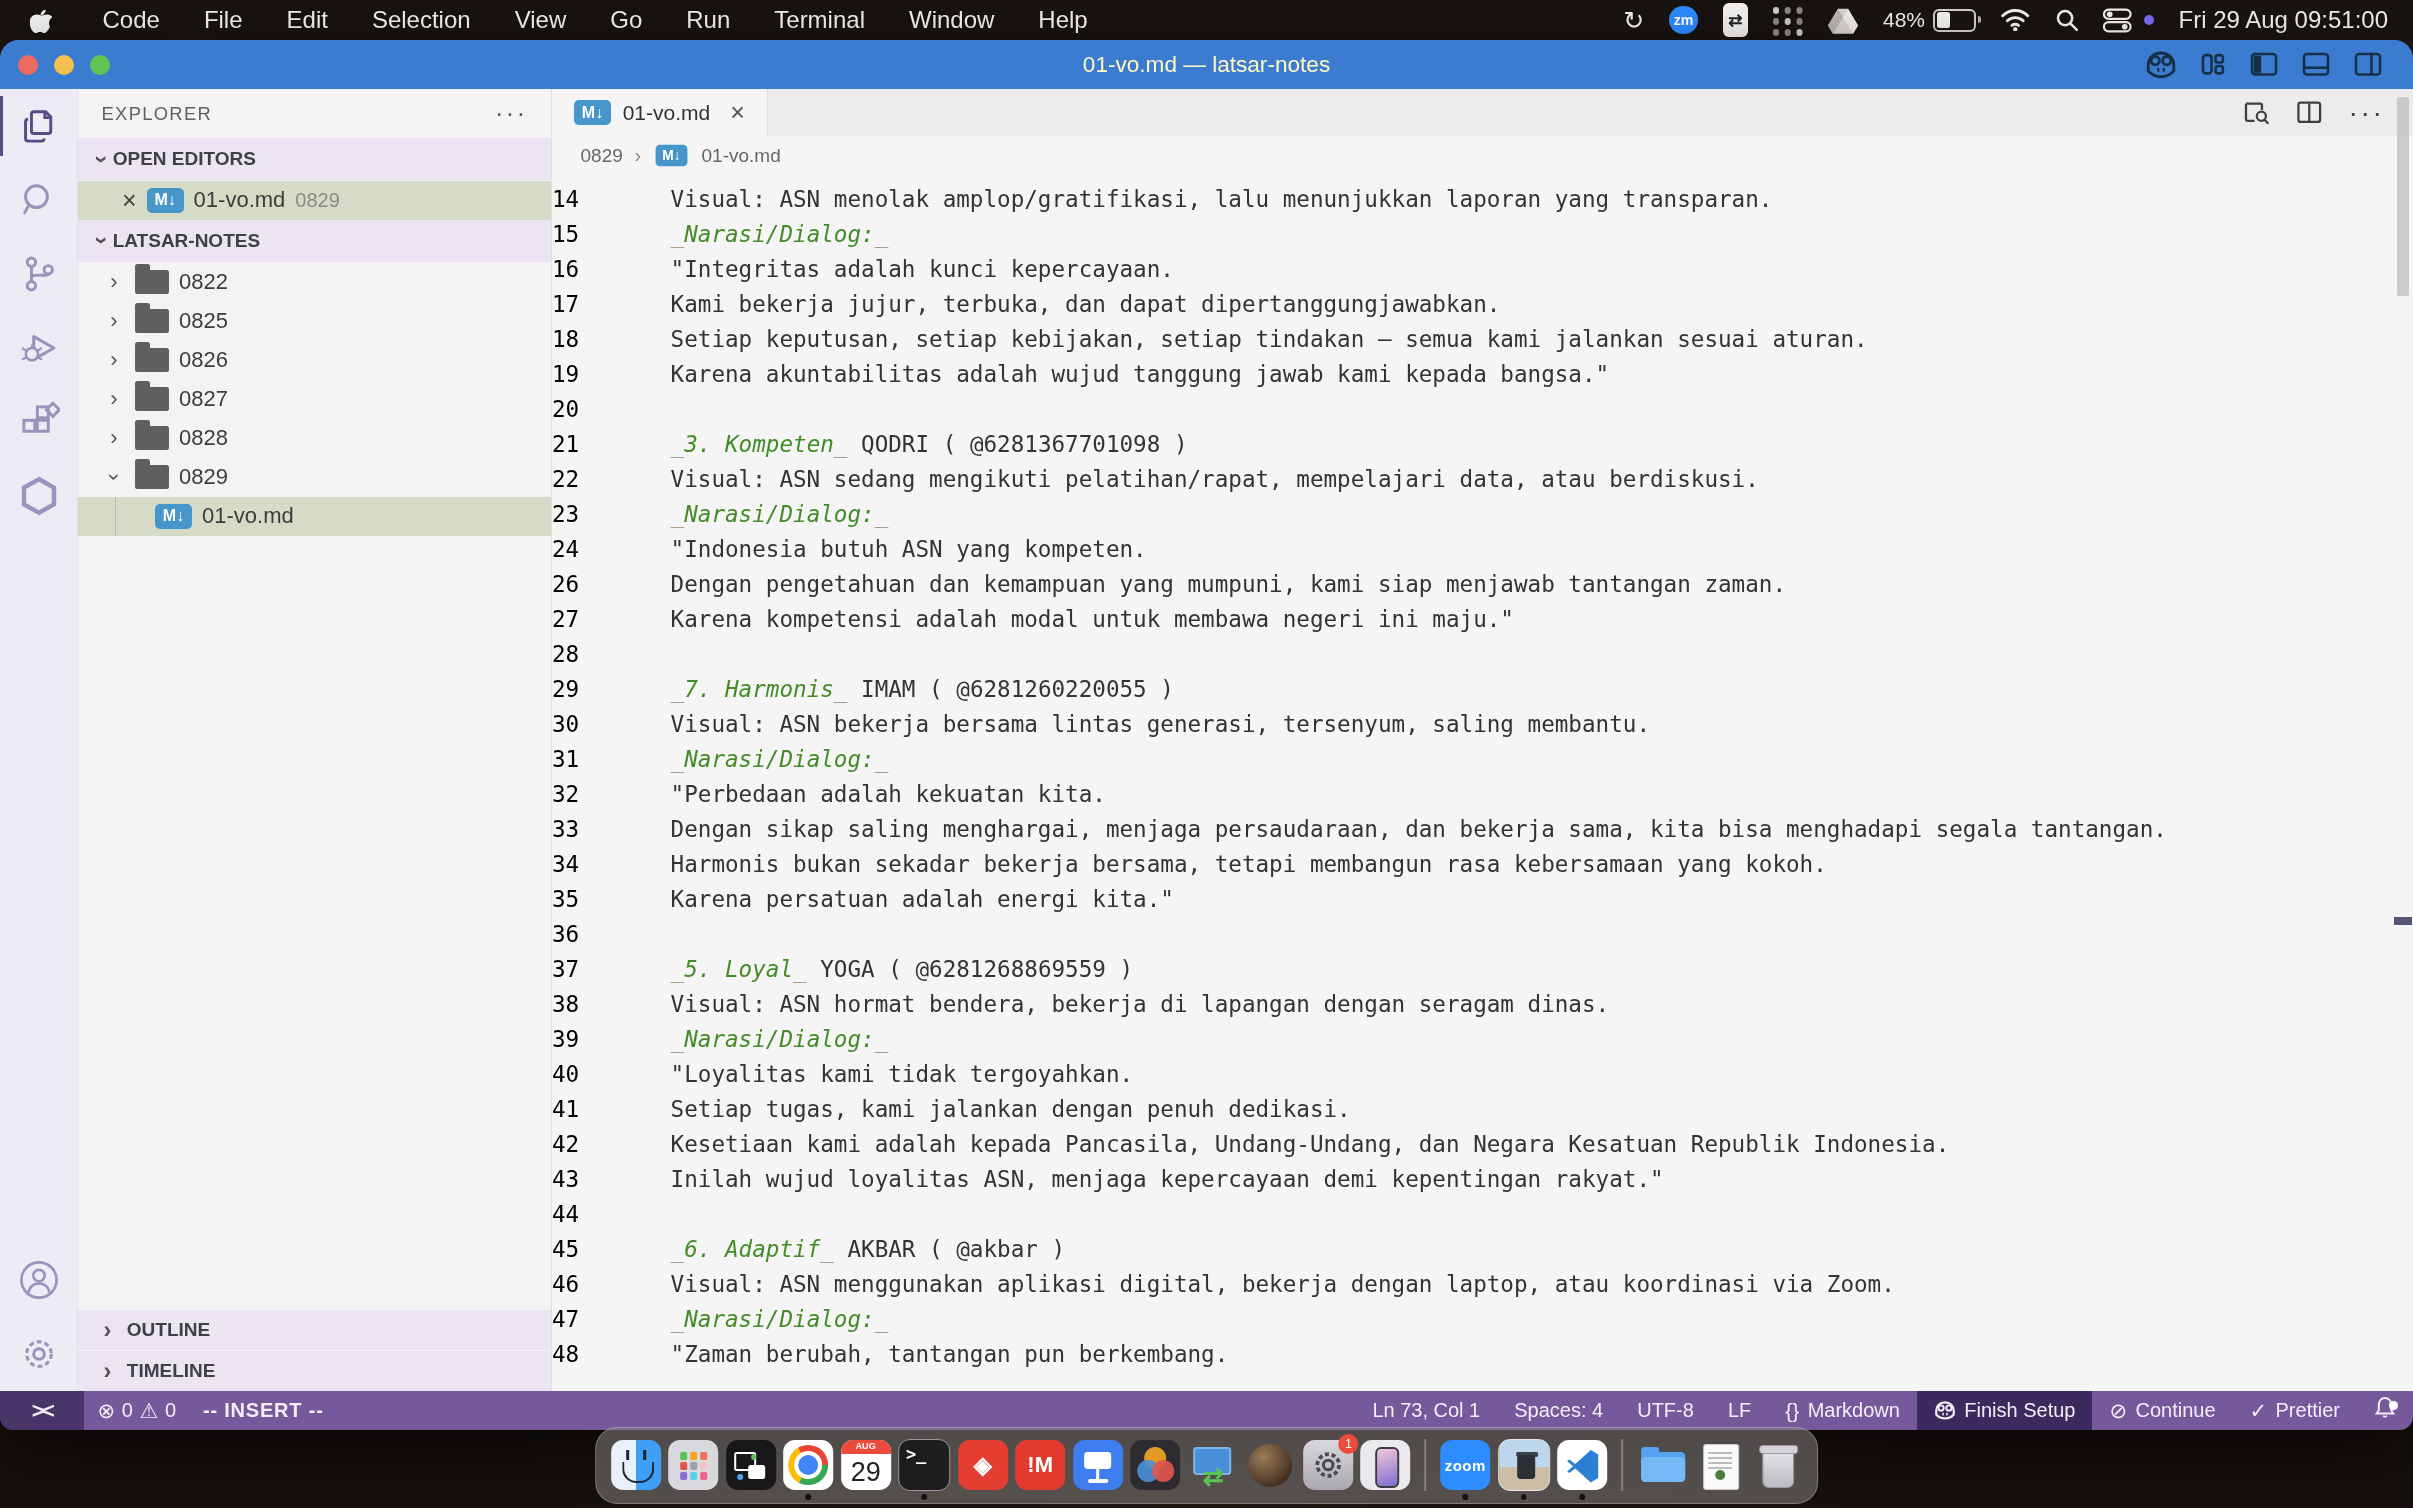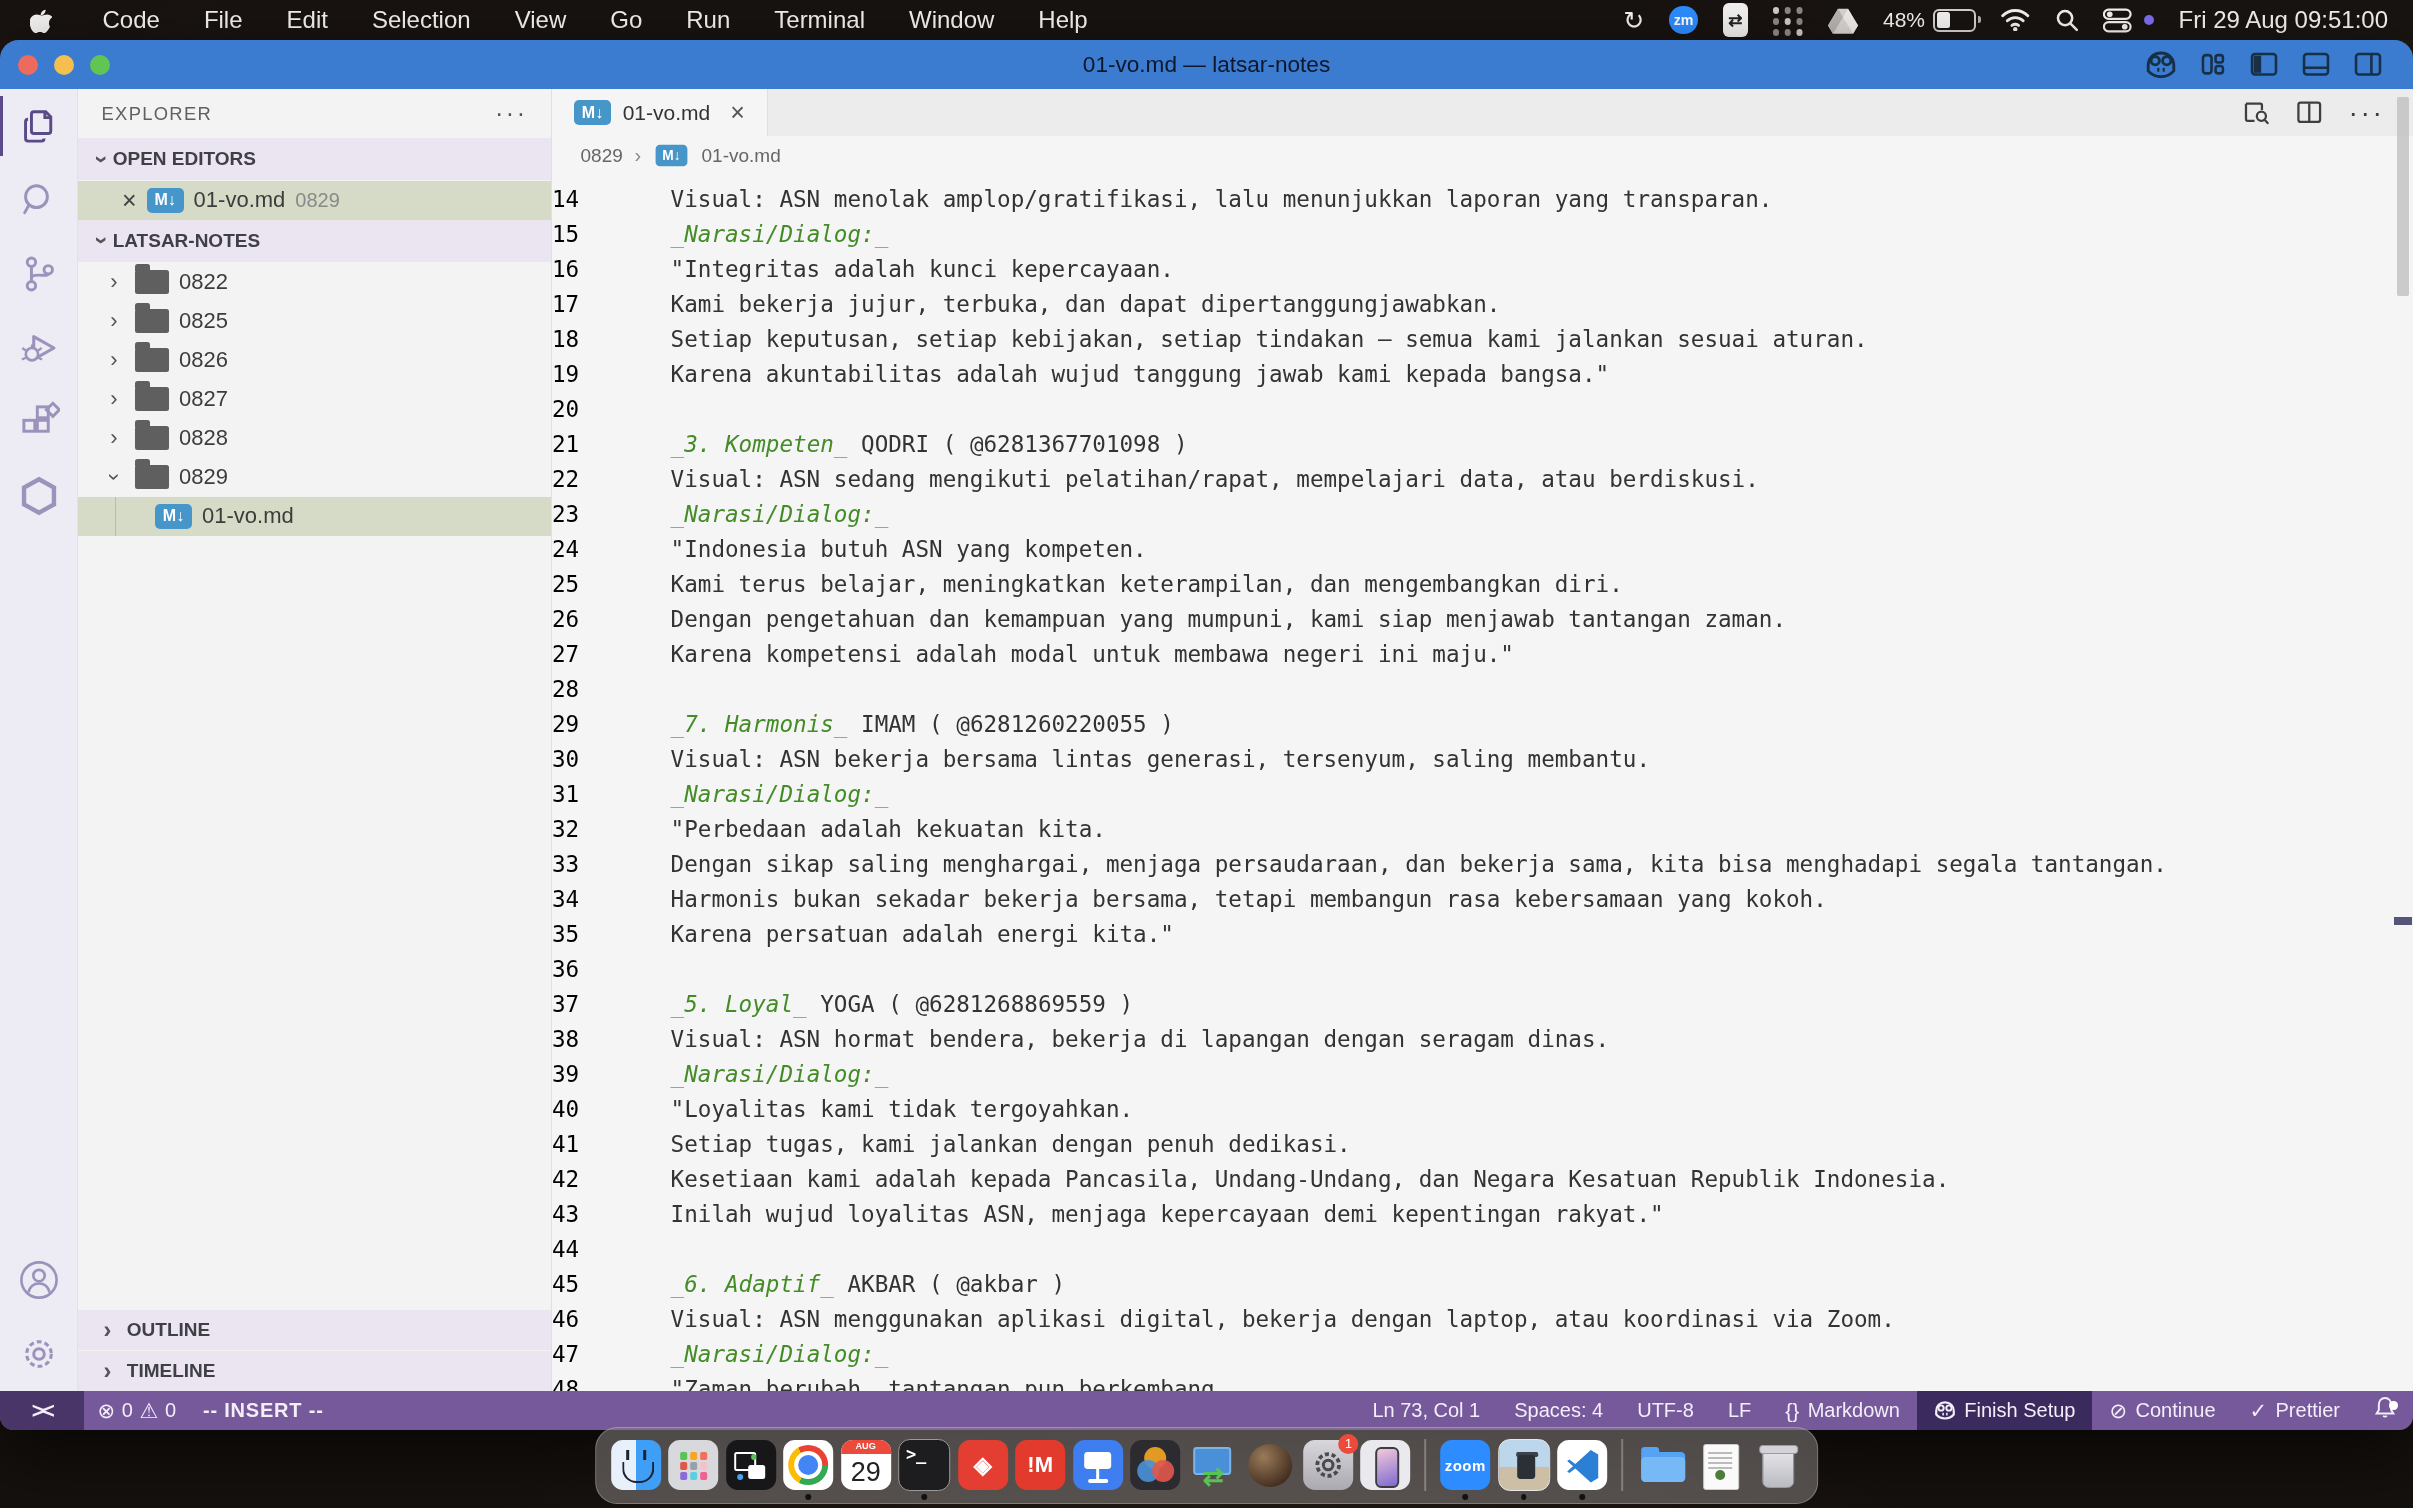--- a/index.html
+++ b/index.html
@@ -32,21 +32,21 @@
   .batt i{position:absolute;left:1.7px;top:1.7px;bottom:1.7px;width:13.4px;background:#f4f2f0;border-radius:2.5px;}
   .cc-dot{width:10px;height:10px;border-radius:50%;background:#7d6df0;margin-left:-13.4px;}
   #clock{font-size:24px;white-space:nowrap;}
   
   #window{position:absolute;top:40px;left:0;width:2413px;height:1390px;border-radius:18.4px 18.4px 13.4px 13.4px;
     overflow:hidden;display:flex;flex-direction:column;box-shadow:0 25px 67px rgba(0,0,0,.6);}
   #titlebar{height:49px;background:#3b7cd0;display:flex;align-items:center;position:relative;flex:0 0 auto;}
   .traffic{display:flex;gap:16px;padding-left:18.4px;}
   .tl{width:20px;height:20px;border-radius:50%;}
   .tl.red{background:#ec6a5e;}.tl.yellow{background:#f5bf4f;}.tl.green{background:#61c554;}
-  #win-title{position:absolute;left:50%;transform:translateX(-50%);color:#0f172a;font-size:22.6px;white-space:nowrap;}
+  #win-title{position:absolute;left:50%;transform:translateX(-50%);color:#fef9c3;font-size:22.6px;white-space:nowrap;}
   #titlebar-actions{margin-left:auto;display:flex;align-items:center;gap:22px;padding-right:30px;}
   #titlebar-actions svg{display:block;}
   
   #mainrow{flex:1 1 auto;display:flex;min-height:0;}
   
   #activitybar{width:77px;background:#edebf3;display:flex;flex-direction:column;align-items:center;flex:0 0 auto;border-right:0.8px solid #e2e0ea;}
   .act{width:77px;height:74px;display:flex;align-items:center;justify-content:center;position:relative;}
   .act.active::before{content:"";position:absolute;left:0;top:6.7px;bottom:6.7px;width:3.4px;background:#5a4a87;}
   .act svg{display:block;}
   #act-spacer{flex:1;}
@@ -437,21 +437,20 @@
             <div class="code-line"><span class="ln">15</span><span class="ct"><span class="seg-u">_</span><span class="seg-g">Narasi/Dialog:</span><span class="seg-u">_</span></span></div>
             <div class="code-line"><span class="ln">16</span><span class="ct"><span class="seg-p">"Integritas adalah kunci kepercayaan.</span></span></div>
             <div class="code-line"><span class="ln">17</span><span class="ct"><span class="seg-p">Kami bekerja jujur, terbuka, dan dapat dipertanggungjawabkan.</span></span></div>
             <div class="code-line"><span class="ln">18</span><span class="ct"><span class="seg-p">Setiap keputusan, setiap kebijakan, setiap tindakan — semua kami jalankan sesuai aturan.</span></span></div>
             <div class="code-line"><span class="ln">19</span><span class="ct"><span class="seg-p">Karena akuntabilitas adalah wujud tanggung jawab kami kepada bangsa."</span></span></div>
             <div class="code-line"><span class="ln">20</span><span class="ct"></span></div>
             <div class="code-line"><span class="ln">21</span><span class="ct"><span class="seg-u">_</span><span class="seg-g">3. Kompeten</span><span class="seg-u">_</span><span class="seg-p"> QODRI ( @6281367701098 )</span></span></div>
             <div class="code-line"><span class="ln">22</span><span class="ct"><span class="seg-p">Visual: ASN sedang mengikuti pelatihan/rapat, mempelajari data, atau berdiskusi.</span></span></div>
             <div class="code-line"><span class="ln">23</span><span class="ct"><span class="seg-u">_</span><span class="seg-g">Narasi/Dialog:</span><span class="seg-u">_</span></span></div>
             <div class="code-line"><span class="ln">24</span><span class="ct"><span class="seg-p">"Indonesia butuh ASN yang kompeten.</span></span></div>
-            <div class="code-line"><span class="ln">25</span><span class="ct"><span class="seg-p">Kami terus belajar, meningkatkan keterampilan, dan mengembangkan diri.</span></span></div>
             <div class="code-line"><span class="ln">26</span><span class="ct"><span class="seg-p">Dengan pengetahuan dan kemampuan yang mumpuni, kami siap menjawab tantangan zaman.</span></span></div>
             <div class="code-line"><span class="ln">27</span><span class="ct"><span class="seg-p">Karena kompetensi adalah modal untuk membawa negeri ini maju."</span></span></div>
             <div class="code-line"><span class="ln">28</span><span class="ct"></span></div>
             <div class="code-line"><span class="ln">29</span><span class="ct"><span class="seg-u">_</span><span class="seg-g">7. Harmonis</span><span class="seg-u">_</span><span class="seg-p"> IMAM ( @6281260220055 )</span></span></div>
             <div class="code-line"><span class="ln">30</span><span class="ct"><span class="seg-p">Visual: ASN bekerja bersama lintas generasi, tersenyum, saling membantu.</span></span></div>
             <div class="code-line"><span class="ln">31</span><span class="ct"><span class="seg-u">_</span><span class="seg-g">Narasi/Dialog:</span><span class="seg-u">_</span></span></div>
             <div class="code-line"><span class="ln">32</span><span class="ct"><span class="seg-p">"Perbedaan adalah kekuatan kita.</span></span></div>
             <div class="code-line"><span class="ln">33</span><span class="ct"><span class="seg-p">Dengan sikap saling menghargai, menjaga persaudaraan, dan bekerja sama, kita bisa menghadapi segala tantangan.</span></span></div>
             <div class="code-line"><span class="ln">34</span><span class="ct"><span class="seg-p">Harmonis bukan sekadar bekerja bersama, tetapi membangun rasa kebersamaan yang kokoh.</span></span></div>
             <div class="code-line"><span class="ln">35</span><span class="ct"><span class="seg-p">Karena persatuan adalah energi kita."</span></span></div>

